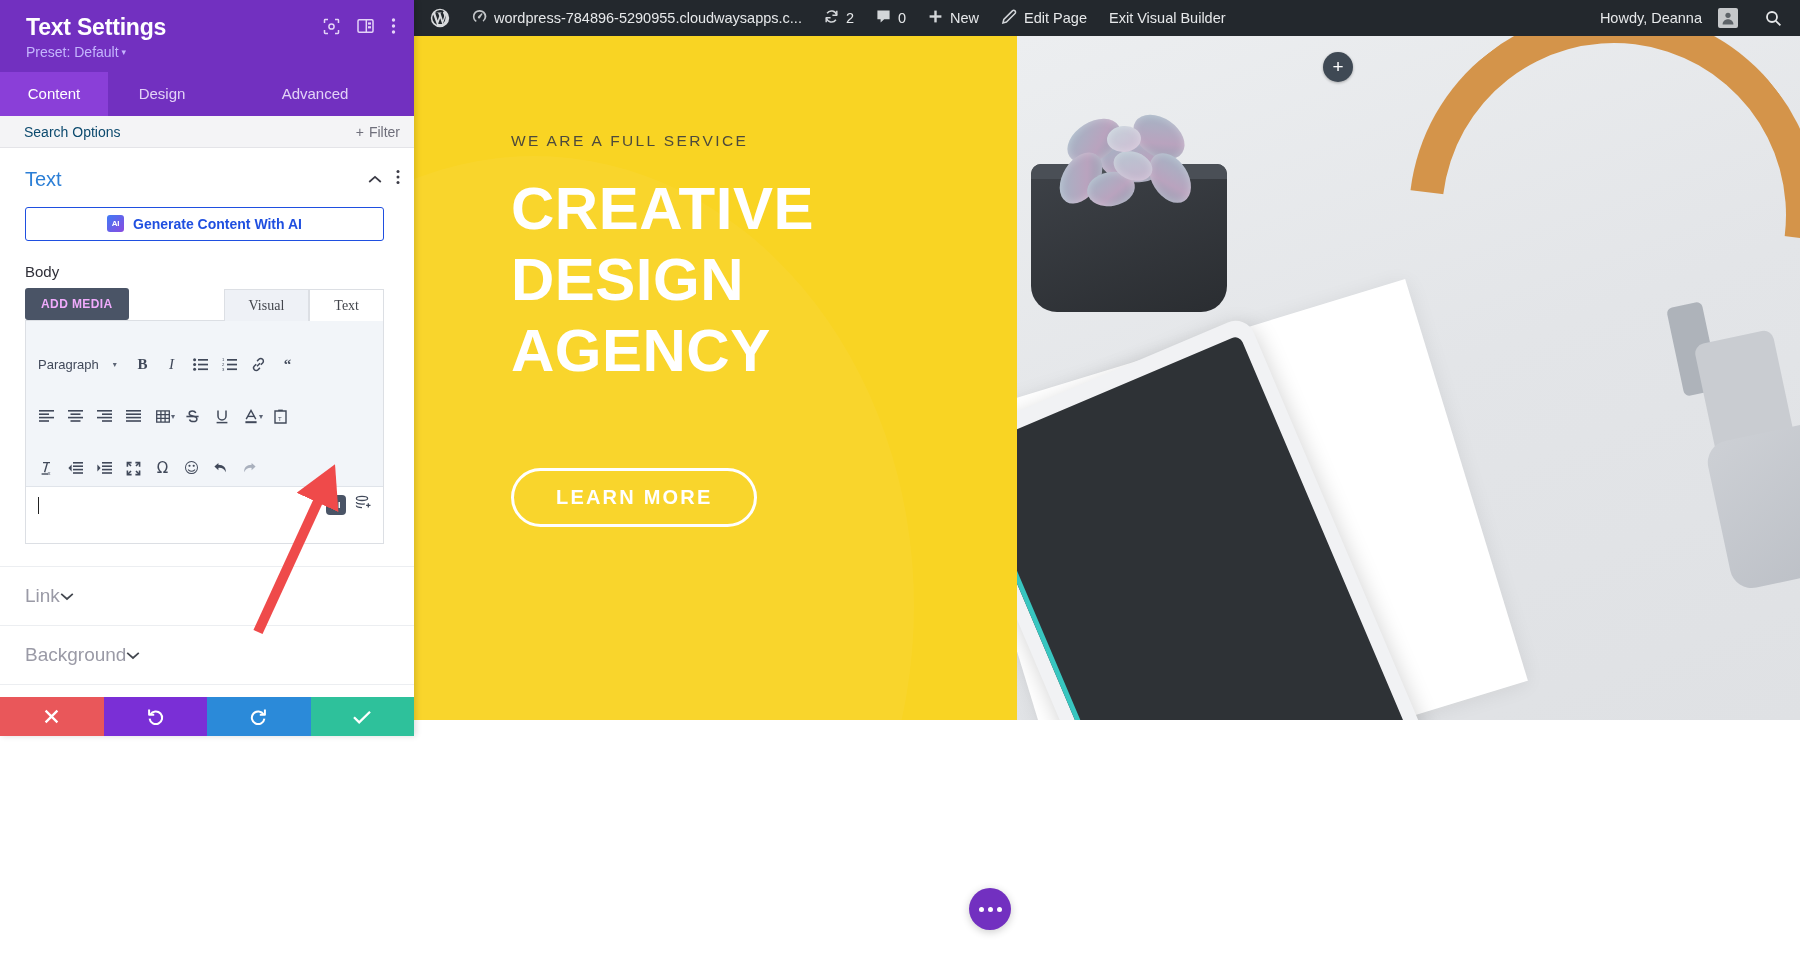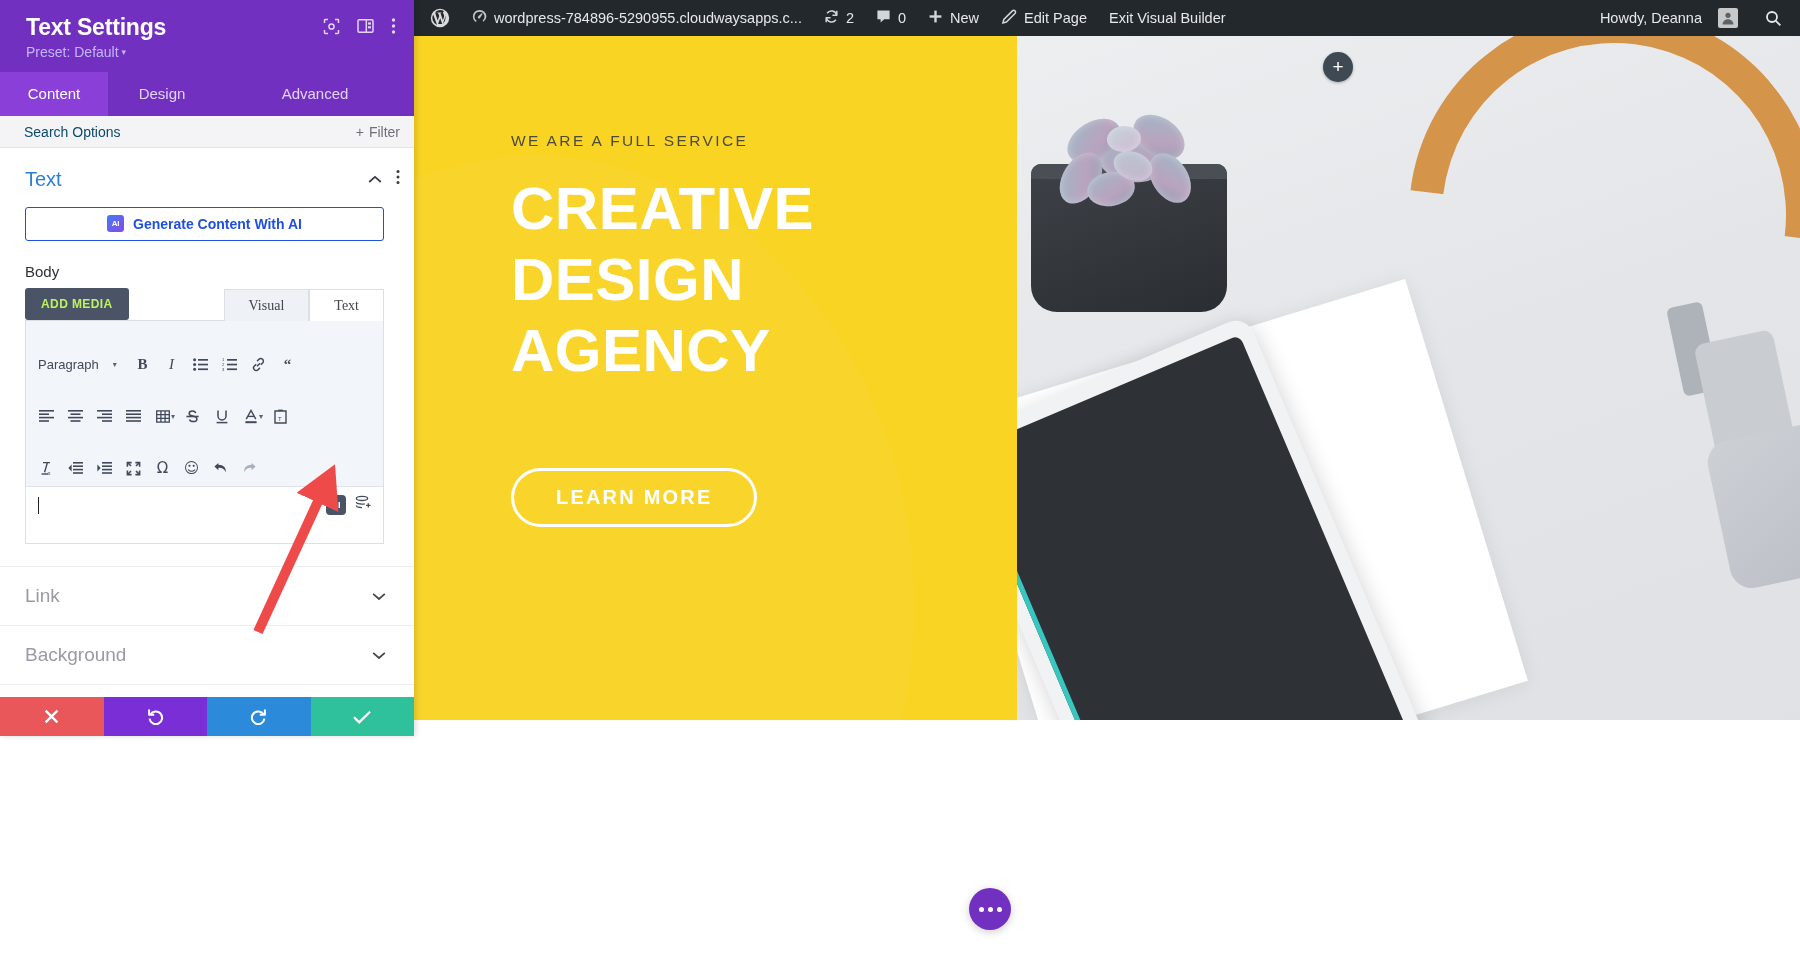--- a/index.html
+++ b/index.html
@@ -62,21 +62,21 @@
     background:linear-gradient(135deg,#3f7bf5 0%,#8a4ae0 100%);
     color:#fff; font-size:8px; font-weight:bold;
     display:flex; align-items:center; justify-content:center; letter-spacing:-.2px;
   }
 
   .body-label { padding:22px 0 0 25px; font-size:15px; color:#2f2f38; }
 
   .editor-wrap { margin:0 30px 0 25px; position:relative; }
   .addmedia-row { display:flex; align-items:flex-end; margin-top:8px; }
   .add-media {
-    background:#4a5466; color:#bef264; font-size:12px; font-weight:bold; letter-spacing:.4px;
+    background:#4a5466; color:#f0abfc; font-size:12px; font-weight:bold; letter-spacing:.4px;
     padding:9px 16px; border-radius:3px; cursor:pointer;
   }
   .vt-tabs { margin-left:auto; display:flex; align-items:flex-end; }
   .vt {
     font-size:14px; color:#43464d; padding:8px 24px 7px 24px; cursor:pointer;
     border:1px solid #dcdfe4; border-bottom:none; background:#fff;
     border-radius:0; position:relative; top:1px;font-family:Liberation Serif, serif;
   }
   .vt.active { background:#eef1f6; }
 
@@ -109,21 +109,21 @@
     position:absolute; right:11px; top:8px; display:flex; align-items:center; gap:9px;
   }
   .ai-sq {
     width:20px; height:20px; border-radius:4px; background:#4a5466; color:#fff;
     font-size:9px; font-weight:bold; display:flex; align-items:center; justify-content:center;
     cursor:pointer;
   }
 
   .accordion { margin-top:22px; }
   .acc-row {
-    display:flex; align-items:center; justify-content:space-between;
+    display:flex; align-items:center; 
     padding:18px 28px 18px 25px; border-top:1px solid #eceef1; cursor:pointer;
   }
   .acc-row:last-child { border-bottom:1px solid #eceef1; }
   .acc-label { font-size:19px; color:#9a9aa6; }
   .acc-chev { color:#43474f; }
 
   .help-row {
     display:flex; align-items:center; justify-content:center; gap:8px;
     margin-top:45px; font-size:15px; color:#3e424b; cursor:pointer;
   }

